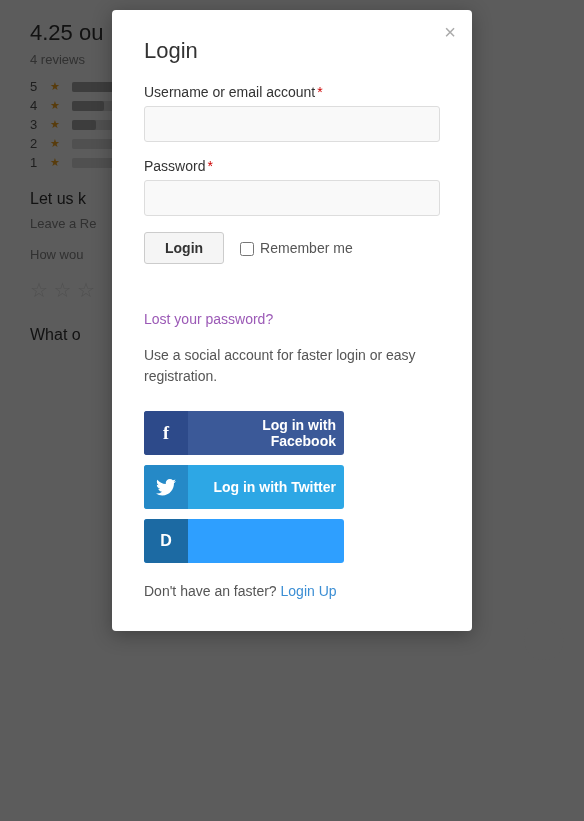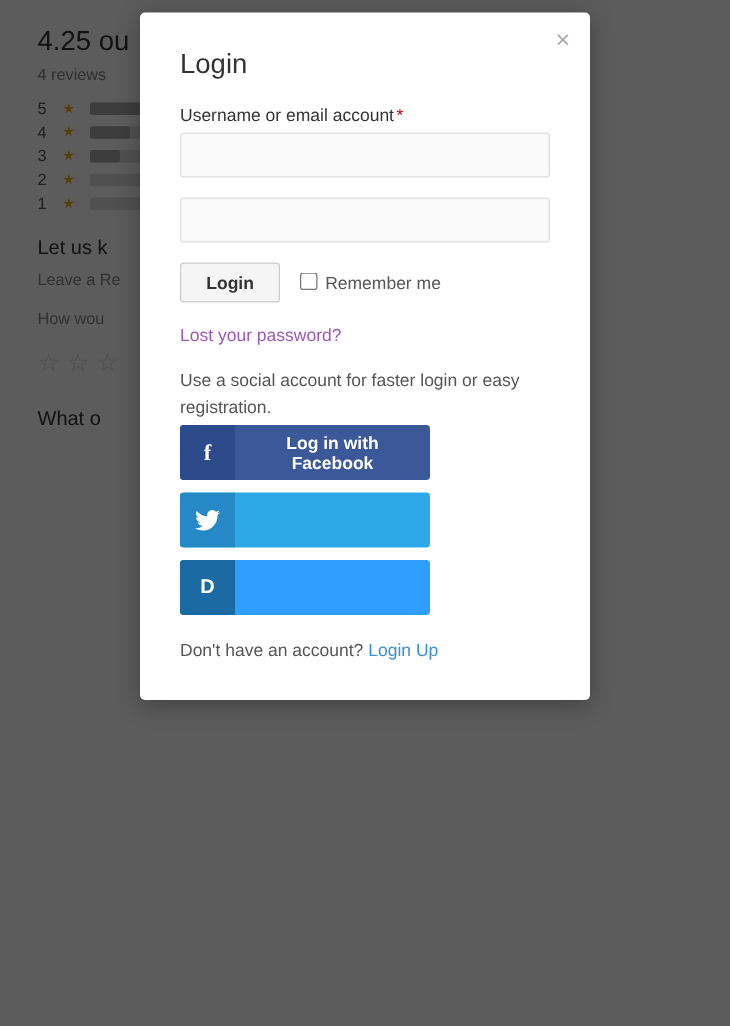--- a/index.html
+++ b/index.html
@@ -132,45 +132,46 @@
       border-radius: 3px;
       padding: 7px 20px;
       font-size: 14px;
       color: #333;
       cursor: pointer;
       font-weight: bold;
     }
 
     .remember-label {
       display: flex;
-      align-items: flex-start;
+      align-items: flex-end;
       gap: 6px;
       font-size: 14px;
       color: #555;
       cursor: pointer;
     }
 
     .remember-check {
       width: 14px;
       height: 14px;
       cursor: pointer;
     }
 
     .lost-password {
       color: #9b59b6;
       font-size: 14px;
       text-decoration: none;
       display: inline-block;
       margin-bottom: 18px;
+      margin-top: 29px;
     }
 
     .social-desc {
       font-size: 14px;
       color: #555;
-      margin-bottom: 4px;
+      margin-bottom: 24px;
       line-height: 1.5;
     }
 
     .social-btn {
       display: flex;
       align-items: center;
       border: none;
       border-radius: 3px;
       cursor: pointer;
       width: 200px;
@@ -185,21 +186,21 @@
       display: flex;
       align-items: center;
       justify-content: center;
       font-size: 20px;
       color: #fff;
       flex-shrink: 0;
     }
 
     .social-text {
       flex: 1;
-      text-align: center;
+      text-align: right;
       color: #fff;
       font-size: 14px;
       font-weight: bold;
       padding: 0 8px;
     }
 
     .facebook-btn .social-icon { background: #2d4a8a; }
     .facebook-btn .social-text { background: #3b5998; }
     .facebook-btn { background: #3b5998; }
 
@@ -297,20 +298,23 @@
 
     <button class="modal-close">×</button>
 
     <h2 class="modal-title">Login</h2>
 
     <label class="field-label">
       <span>Username or email account</span><span class="required-star">*</span>
     </label>
     <input type="text" class="field-input" style="">
 
+    <label class="field-label">
+      <span>Password</span><span class="required-star">*</span>
+    </label>
     <input type="password" class="field-input" style="">
 
     <div class="login-row">
       <button class="login-btn">Login</button>
       <label class="remember-label">
         <input type="checkbox" class="remember-check" style="">
         <span>Remember me</span>
       </label>
     </div>
 
@@ -324,26 +328,27 @@
       <span class="social-text">Log in with Facebook</span>
     </button>
 
     
     <button class="social-btn twitter-btn">
       <span class="social-icon" style="font-size:16px;">
         <svg width="20" height="17" viewBox="0 0 20 17" fill="white" xmlns="http://www.w3.org/2000/svg">
           <path d="M20 2.007a8.233 8.233 0 0 1-2.357.646 4.123 4.123 0 0 0 1.804-2.276 8.22 8.22 0 0 1-2.606.996A4.107 4.107 0 0 0 13.847 0c-2.27 0-4.11 1.84-4.11 4.11 0 .322.037.636.108.936C6.441 4.883 3.416 3.243 1.392.751a4.093 4.093 0 0 0-.556 2.066 4.108 4.108 0 0 0 1.828 3.42 4.09 4.09 0 0 1-1.861-.514v.052c0 1.99 1.416 3.65 3.296 4.027a4.13 4.13 0 0 1-1.855.07 4.113 4.113 0 0 0 3.836 2.853A8.246 8.246 0 0 1 0 14.54a11.628 11.628 0 0 0 6.29 1.844c7.547 0 11.674-6.252 11.674-11.674 0-.178-.004-.354-.012-.53A8.34 8.34 0 0 0 20 2.007z"></path>
         </svg>
       </span>
+      <span class="social-text">Log in with Twitter</span>
     </button>
 
     
     <button class="social-btn disqus-btn">
       <span class="social-icon" style="font-weight: bold; font-size: 16px;">D</span>
     </button>
 
     <div class="signup-row">
-      <span>Don't have an account?</span>
+      <span>Don't have an faster?</span>
       <a href="#" class="signup-link">Login Up</a>
     </div>
 
   </div>
 </div>
 
 </body></html>

